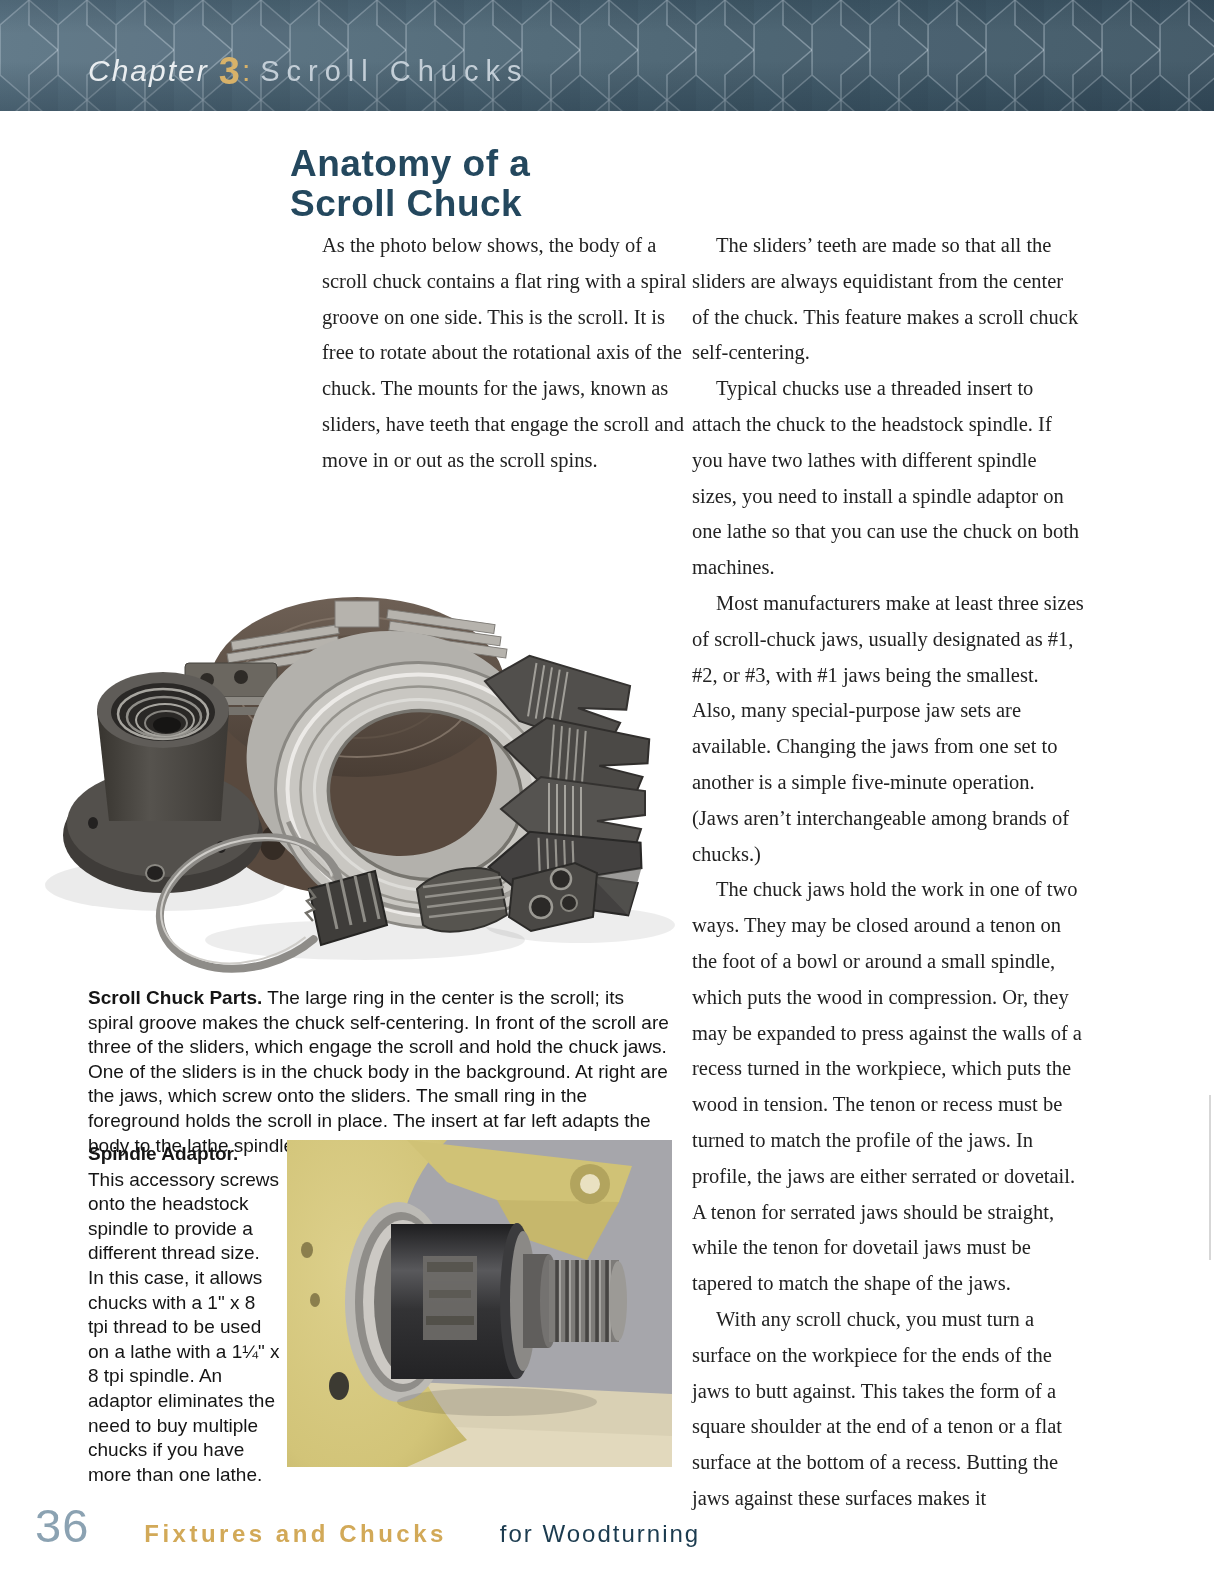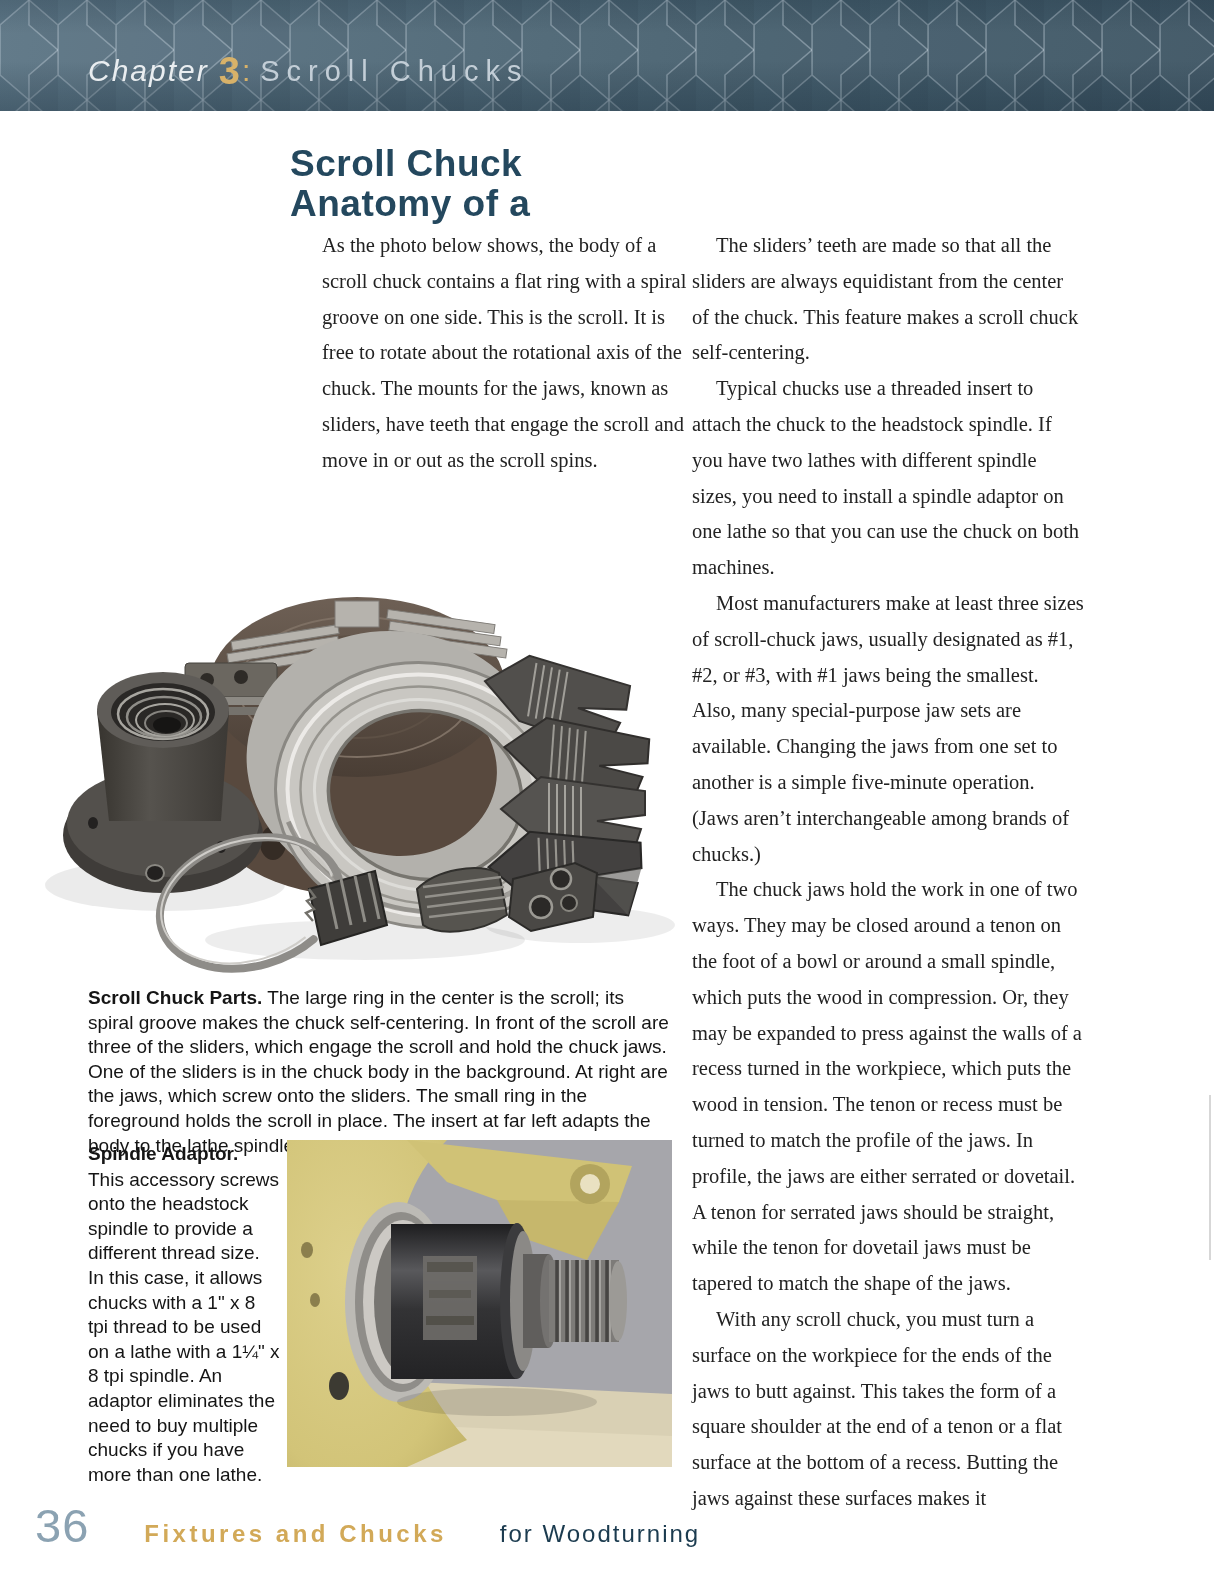--- a/index.html
+++ b/index.html
@@ -75,22 +75,22 @@
       </defs>
       <rect width="100%" height="100%" fill="url(#hexp)"></rect>
     </svg>
     <div class="band-shade"></div>
     <div id="chapter-line">
       <span class="chap-word">Chapter</span><span class="chap-num">3</span><span class="chap-colon">:</span><span class="chap-title">Scroll Chucks</span>
     </div>
   </div>
 
   <div id="page-title">
+    <div>Anatomy of a</div>
     <div>Scroll Chuck</div>
-    <div>Anatomy of a</div>
   </div>
 
   <div id="col-left" class="body-col">
     <p>As the photo below shows, the body of a scroll chuck contains a flat ring with a spiral groove on one side. This is the scroll. It is free to rotate about the rotational axis of the chuck. The mounts for the jaws, known as sliders, have teeth that engage the scroll and move in or out as the scroll spins.</p>
   </div>
 
   <div id="col-right" class="body-col">
     <p>The sliders’ teeth are made so that all the sliders are always equidistant from the center of the chuck. This feature makes a scroll chuck self-centering.</p>
     <p>Typical chucks use a threaded insert to attach the chuck to the headstock spindle. If you have two lathes with different spindle sizes, you need to install a spindle adaptor on one lathe so that you can use the chuck on both machines.</p>
     <p>Most manufacturers make at least three sizes of scroll-chuck jaws, usually designated as #1, #2, or #3, with #1 jaws being the smallest. Also, many special-purpose jaw sets are available. Changing the jaws from one set to another is a simple five-minute operation. (Jaws aren’t interchangeable among brands of chucks.)</p>

